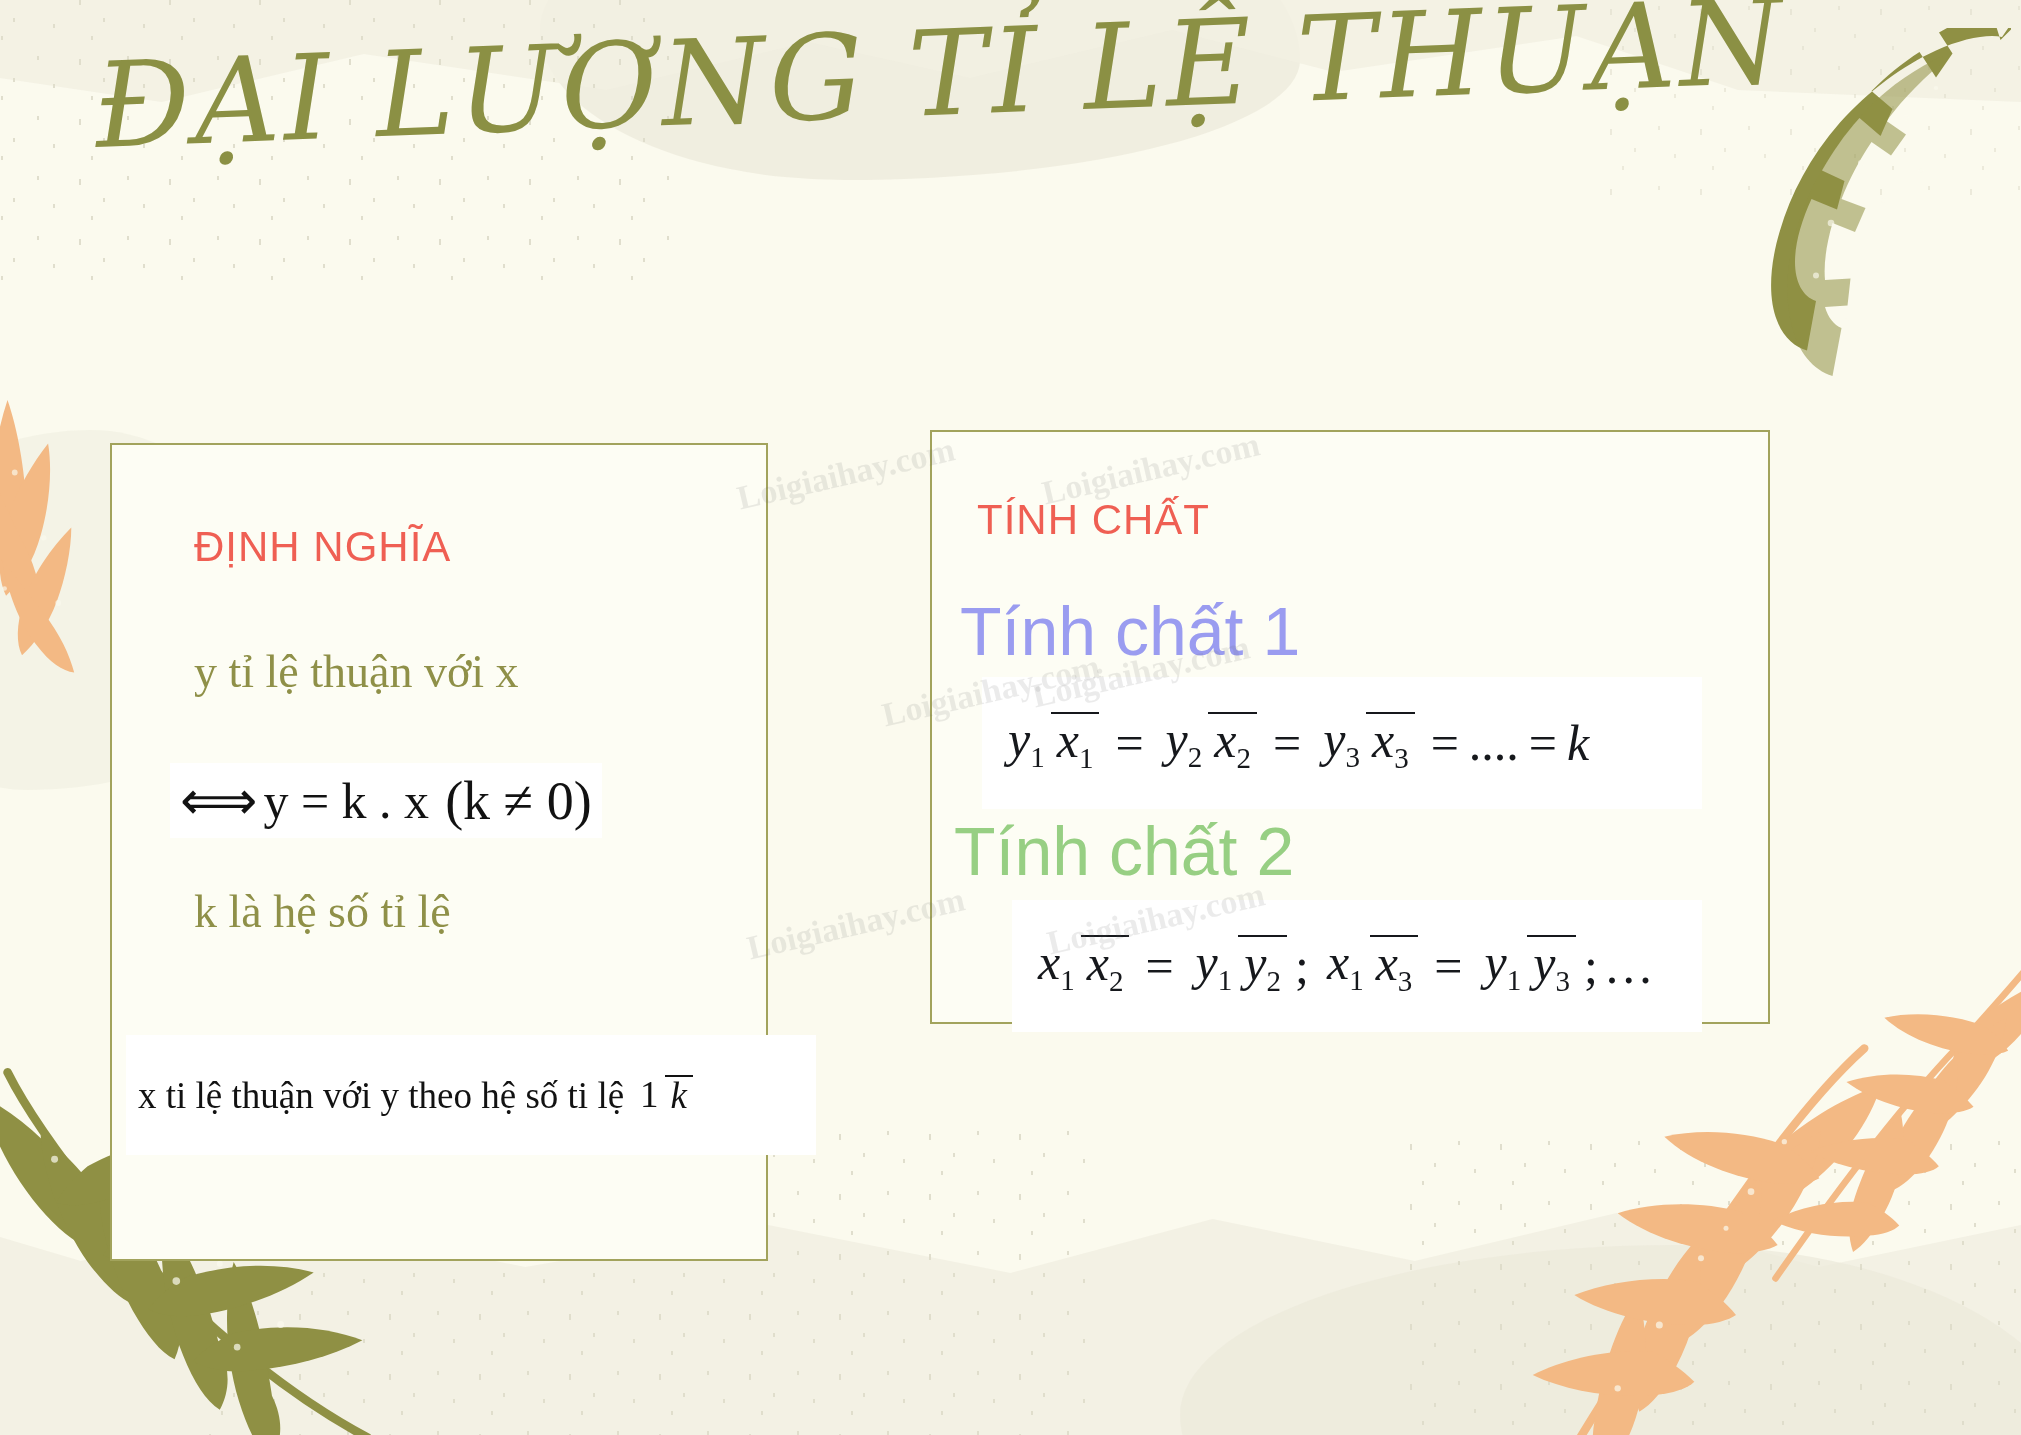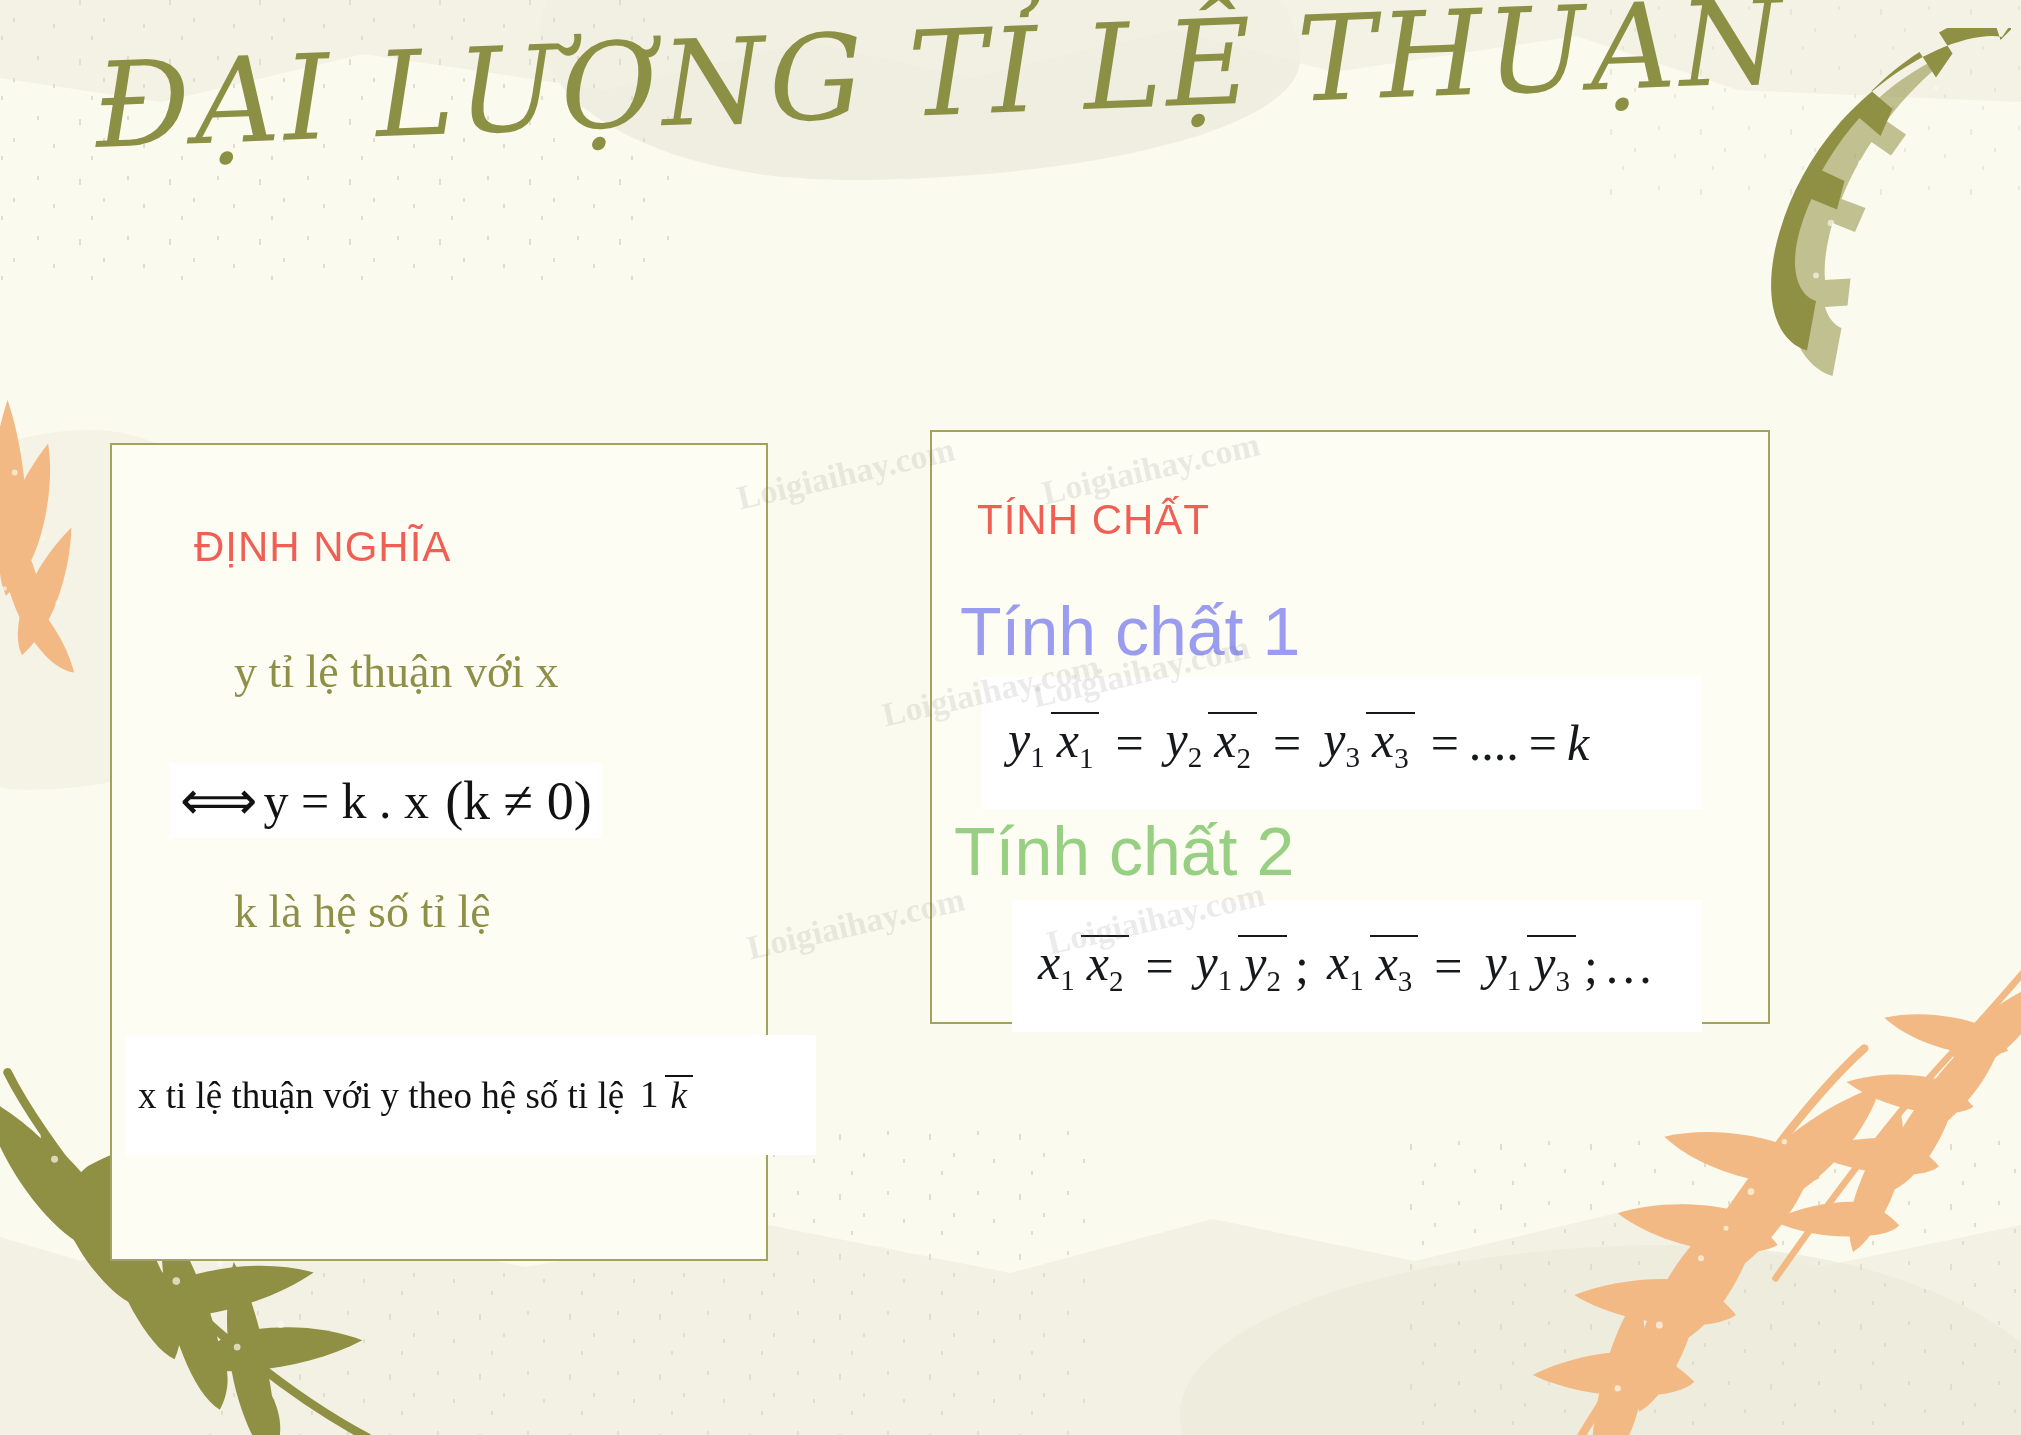--- a/index.html
+++ b/index.html
@@ -118,21 +118,20 @@
   }
   .heading-left  { left: 82px; top: 78px; }
   .heading-right { left: 45px; top: 64px; }
 
   .olive-line {
     position: absolute;
     color: #8f9048;
     font-family: "Liberation Serif", serif;
     font-size: 46px;
     white-space: nowrap;
-    margin-left: 40px;
   }
   .line-y   { left: 82px;  top: 200px; }
   .line-k   { left: 82px;  top: 440px; }
 
   .formula-box {
     position: absolute;
     background: #ffffff;
     color: #121212;
     font-family: "Liberation Serif", serif;
     white-space: nowrap;

